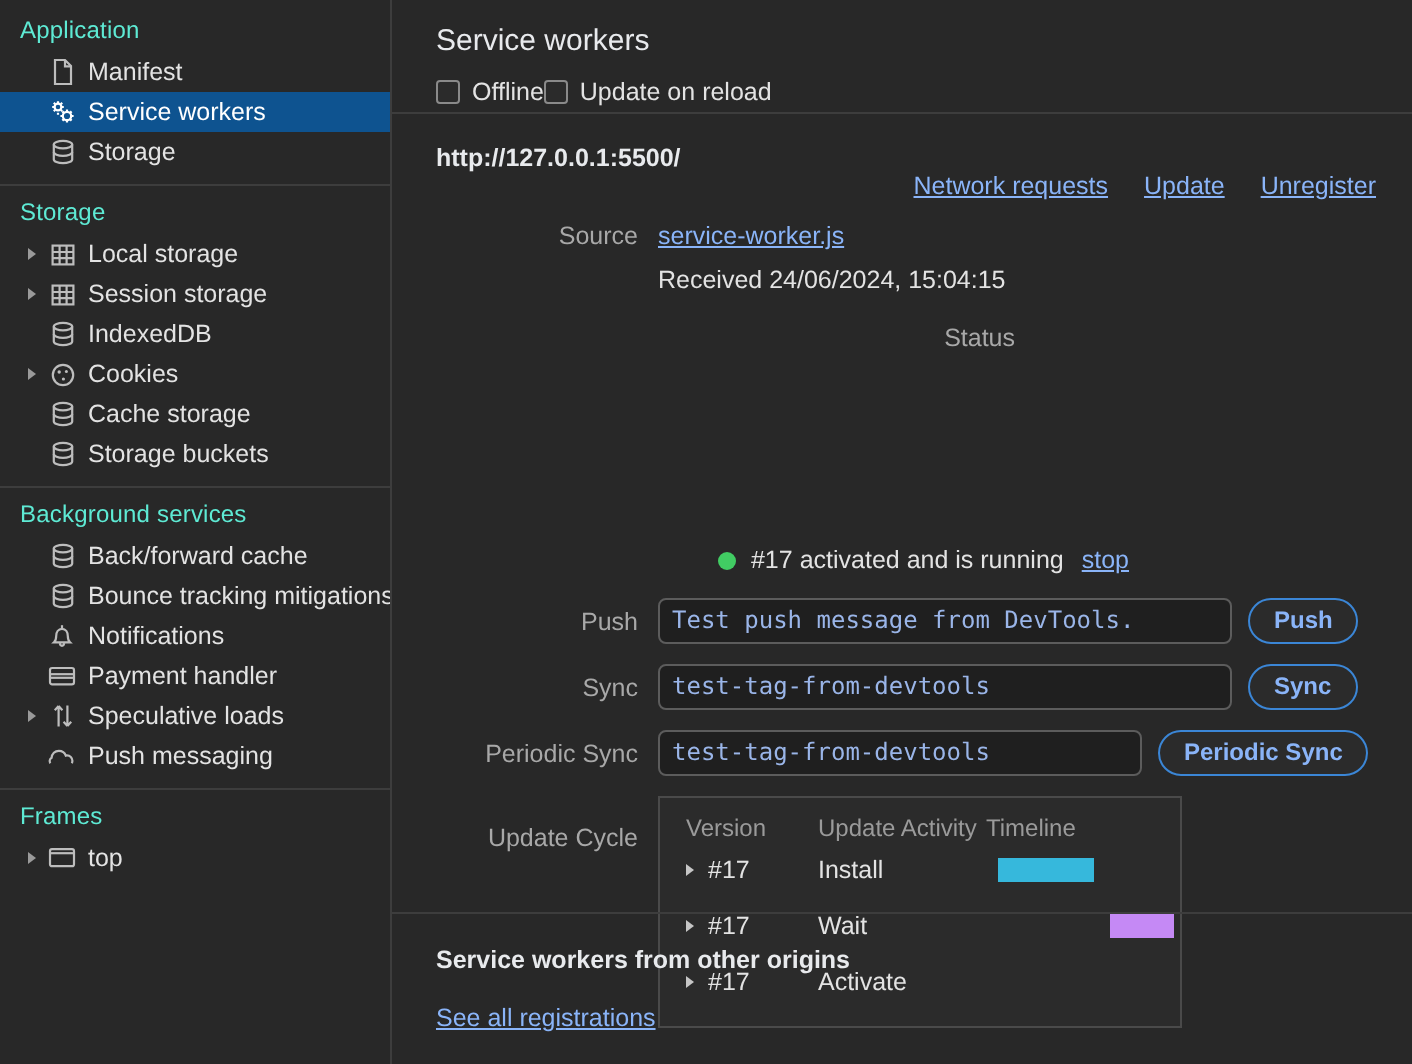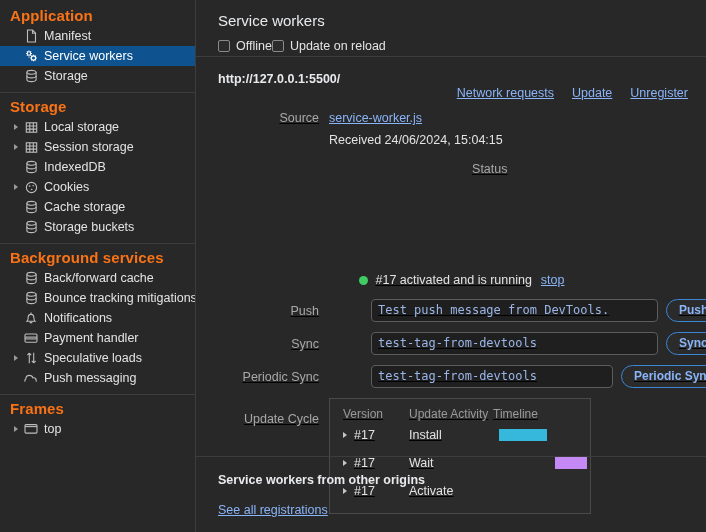--- a/index.html
+++ b/index.html
@@ -22,23 +22,23 @@
     width: 196px;
     height: 532px;
     background: #282828;
     border-right: 1px solid #3d3d3d;
     overflow: hidden;
     flex: 0 0 196px;
     padding-top: 5px;
   }
   .sb-section { padding-bottom: 2px; }
   .sb-header {
-    color: #f97316;
-    font-size: 15px;
-    font-weight: bold;
+    color: #5eead4;
+    font-size: 12px;
+    font-weight: normal;
     padding: 4px 0 4px 10px;
     letter-spacing: 0.1px;
     height: 21px;
     line-height: 13px;
   }
   .sb-divider {
     height: 1px;
     background: #3d3d3d;
     margin: 4px 0 3px 0;
   }
@@ -147,21 +147,20 @@
     font-size: 12.5px;
     text-decoration: underline;
     cursor: pointer;
   }
 
   .field-row {
     display: flex;
     align-items: center;
     padding-left: 22px;
     margin-top: 11px;
-    text-decoration: underline;
   }
   .field-label {
     width: 111px;
     flex: 0 0 111px;
     text-align: right;
     color: #a8a8a8;
     font-size: 12.5px;
     padding-right: 10px;
   }
   .field-value {
@@ -192,21 +191,20 @@
     background: #1f1f1f;
     border: 1px solid #5c5c5c;
     border-radius: 4px;
     color: #9ab5e8;
     font-family: "DejaVu Sans Mono", monospace;
     font-size: 12px;
     padding: 0 6px;
     line-height: 21px;
     overflow: hidden;
     white-space: nowrap;
-    margin-left: 42px;
   }
   #push-input { width: 287px; }
   #sync-input { width: 287px; }
   #periodic-input { width: 242px; }
 
   .pill-btn {
     margin-left: 8px;
     height: 23px;
     border: 1px solid #3b86d6;
     border-radius: 12px;

